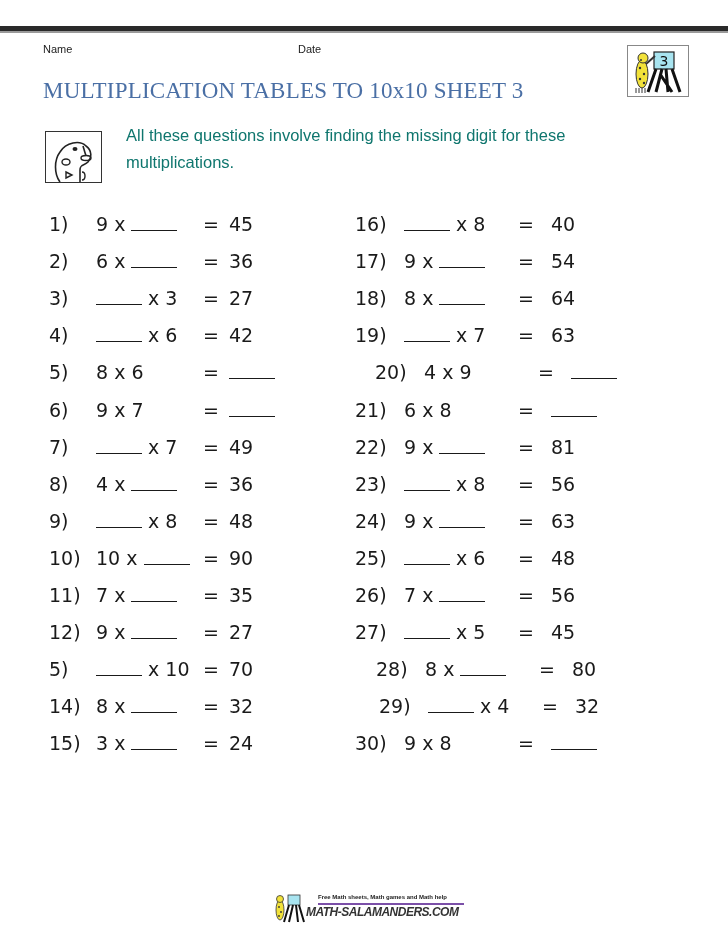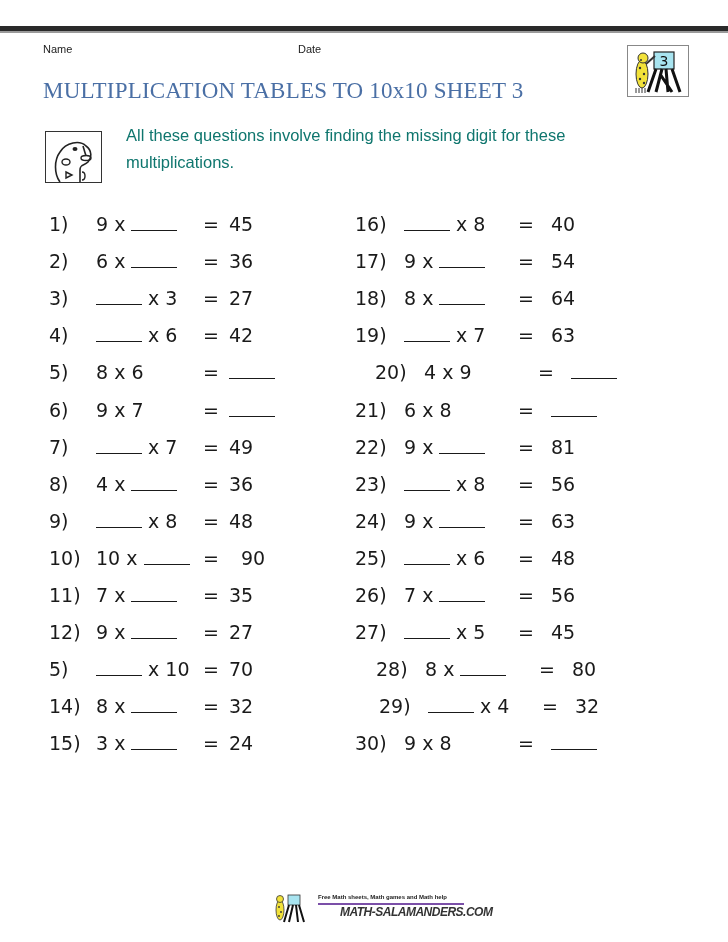--- a/index.html
+++ b/index.html
@@ -17,21 +17,21 @@
   .intro-text { position: absolute; left: 126px; top: 122px; width: 500px; font-family: "Liberation Sans", sans-serif; font-size: 16.5px; line-height: 27px; color: #0f766e; }
   .q { position: absolute; font-family: "DejaVu Sans", sans-serif; font-size: 19px; color: #1a1a1a; height: 24px; line-height: 24px; white-space: nowrap; }
   .q .num { position: absolute; left: 0; }
   .q .expr { position: absolute; }
   .q .eq { position: absolute; }
   .q .ans { position: absolute; }
   .blank { display: inline-block; width: 46px; border-bottom: 1.6px solid #1a1a1a; height: 18px; vertical-align: baseline; }
   .footer { position: absolute; left: 272px; top: 894px; width: 190px; height: 30px; }
   .footer-tag { position: absolute; left: 46px; top: 0px; font-family: "Liberation Sans", sans-serif; font-size: 6px; font-weight: bold; color: #222; white-space: nowrap; }
   .footer-line { position: absolute; left: 46px; top: 9px; width: 146px; height: 1.5px; background: #7b4fa8; }
-  .footer-brand { position: absolute; left: 34px; top: 11px; font-family: "Liberation Sans", sans-serif; font-size: 12px; font-weight: bold; color: #333; letter-spacing: -0.5px; white-space: nowrap; font-style: italic; margin-left: 34px; }
+  .footer-brand { position: absolute; left: 34px; top: 11px; font-family: "Liberation Sans", sans-serif; font-size: 12px; font-weight: bold; color: #333; letter-spacing: -0.5px; white-space: nowrap; font-style: italic; }
 </style>
 </head>
 <body>
 
 <div class="top-rule"></div>
 <div class="top-rule2"></div>
 
 <div class="name-label">Name</div>
 <div class="date-label">Date</div>
 <div class="title">MULTIPLICATION TABLES TO 10x10 SHEET 3</div>
@@ -118,21 +118,21 @@
     <div class="q" style="left: 49px; top: 508.8px; width: 300px;">
       <span class="num">9)</span>
       <span class="expr" style="left: 47px;"><span class="blank"></span> <span>x</span> <span>8</span></span>
       <span class="eq" style="left: 154px;">=</span>
       <span class="ans" style="left: 180px;">48</span>
     </div>
     <div class="q" style="left: 49px; top: 545.9px; width: 300px;">
       <span class="num">10)</span>
       <span class="expr" style="left: 47px;"><span>10</span> <span>x</span> <span class="blank"></span></span>
       <span class="eq" style="left: 154px;">=</span>
-      <span class="ans" style="left: 192px;">90</span>
+      <span class="ans" style="left: 180px;">90</span>
     </div>
     <div class="q" style="left: 49px; top: 583px; width: 300px;">
       <span class="num">11)</span>
       <span class="expr" style="left: 47px;"><span>7</span> <span>x</span> <span class="blank"></span></span>
       <span class="eq" style="left: 154px;">=</span>
       <span class="ans" style="left: 180px;">35</span>
     </div>
     <div class="q" style="left: 49px; top: 620.1px; width: 300px;">
       <span class="num">12)</span>
       <span class="expr" style="left: 47px;"><span>9</span> <span>x</span> <span class="blank"></span></span>

